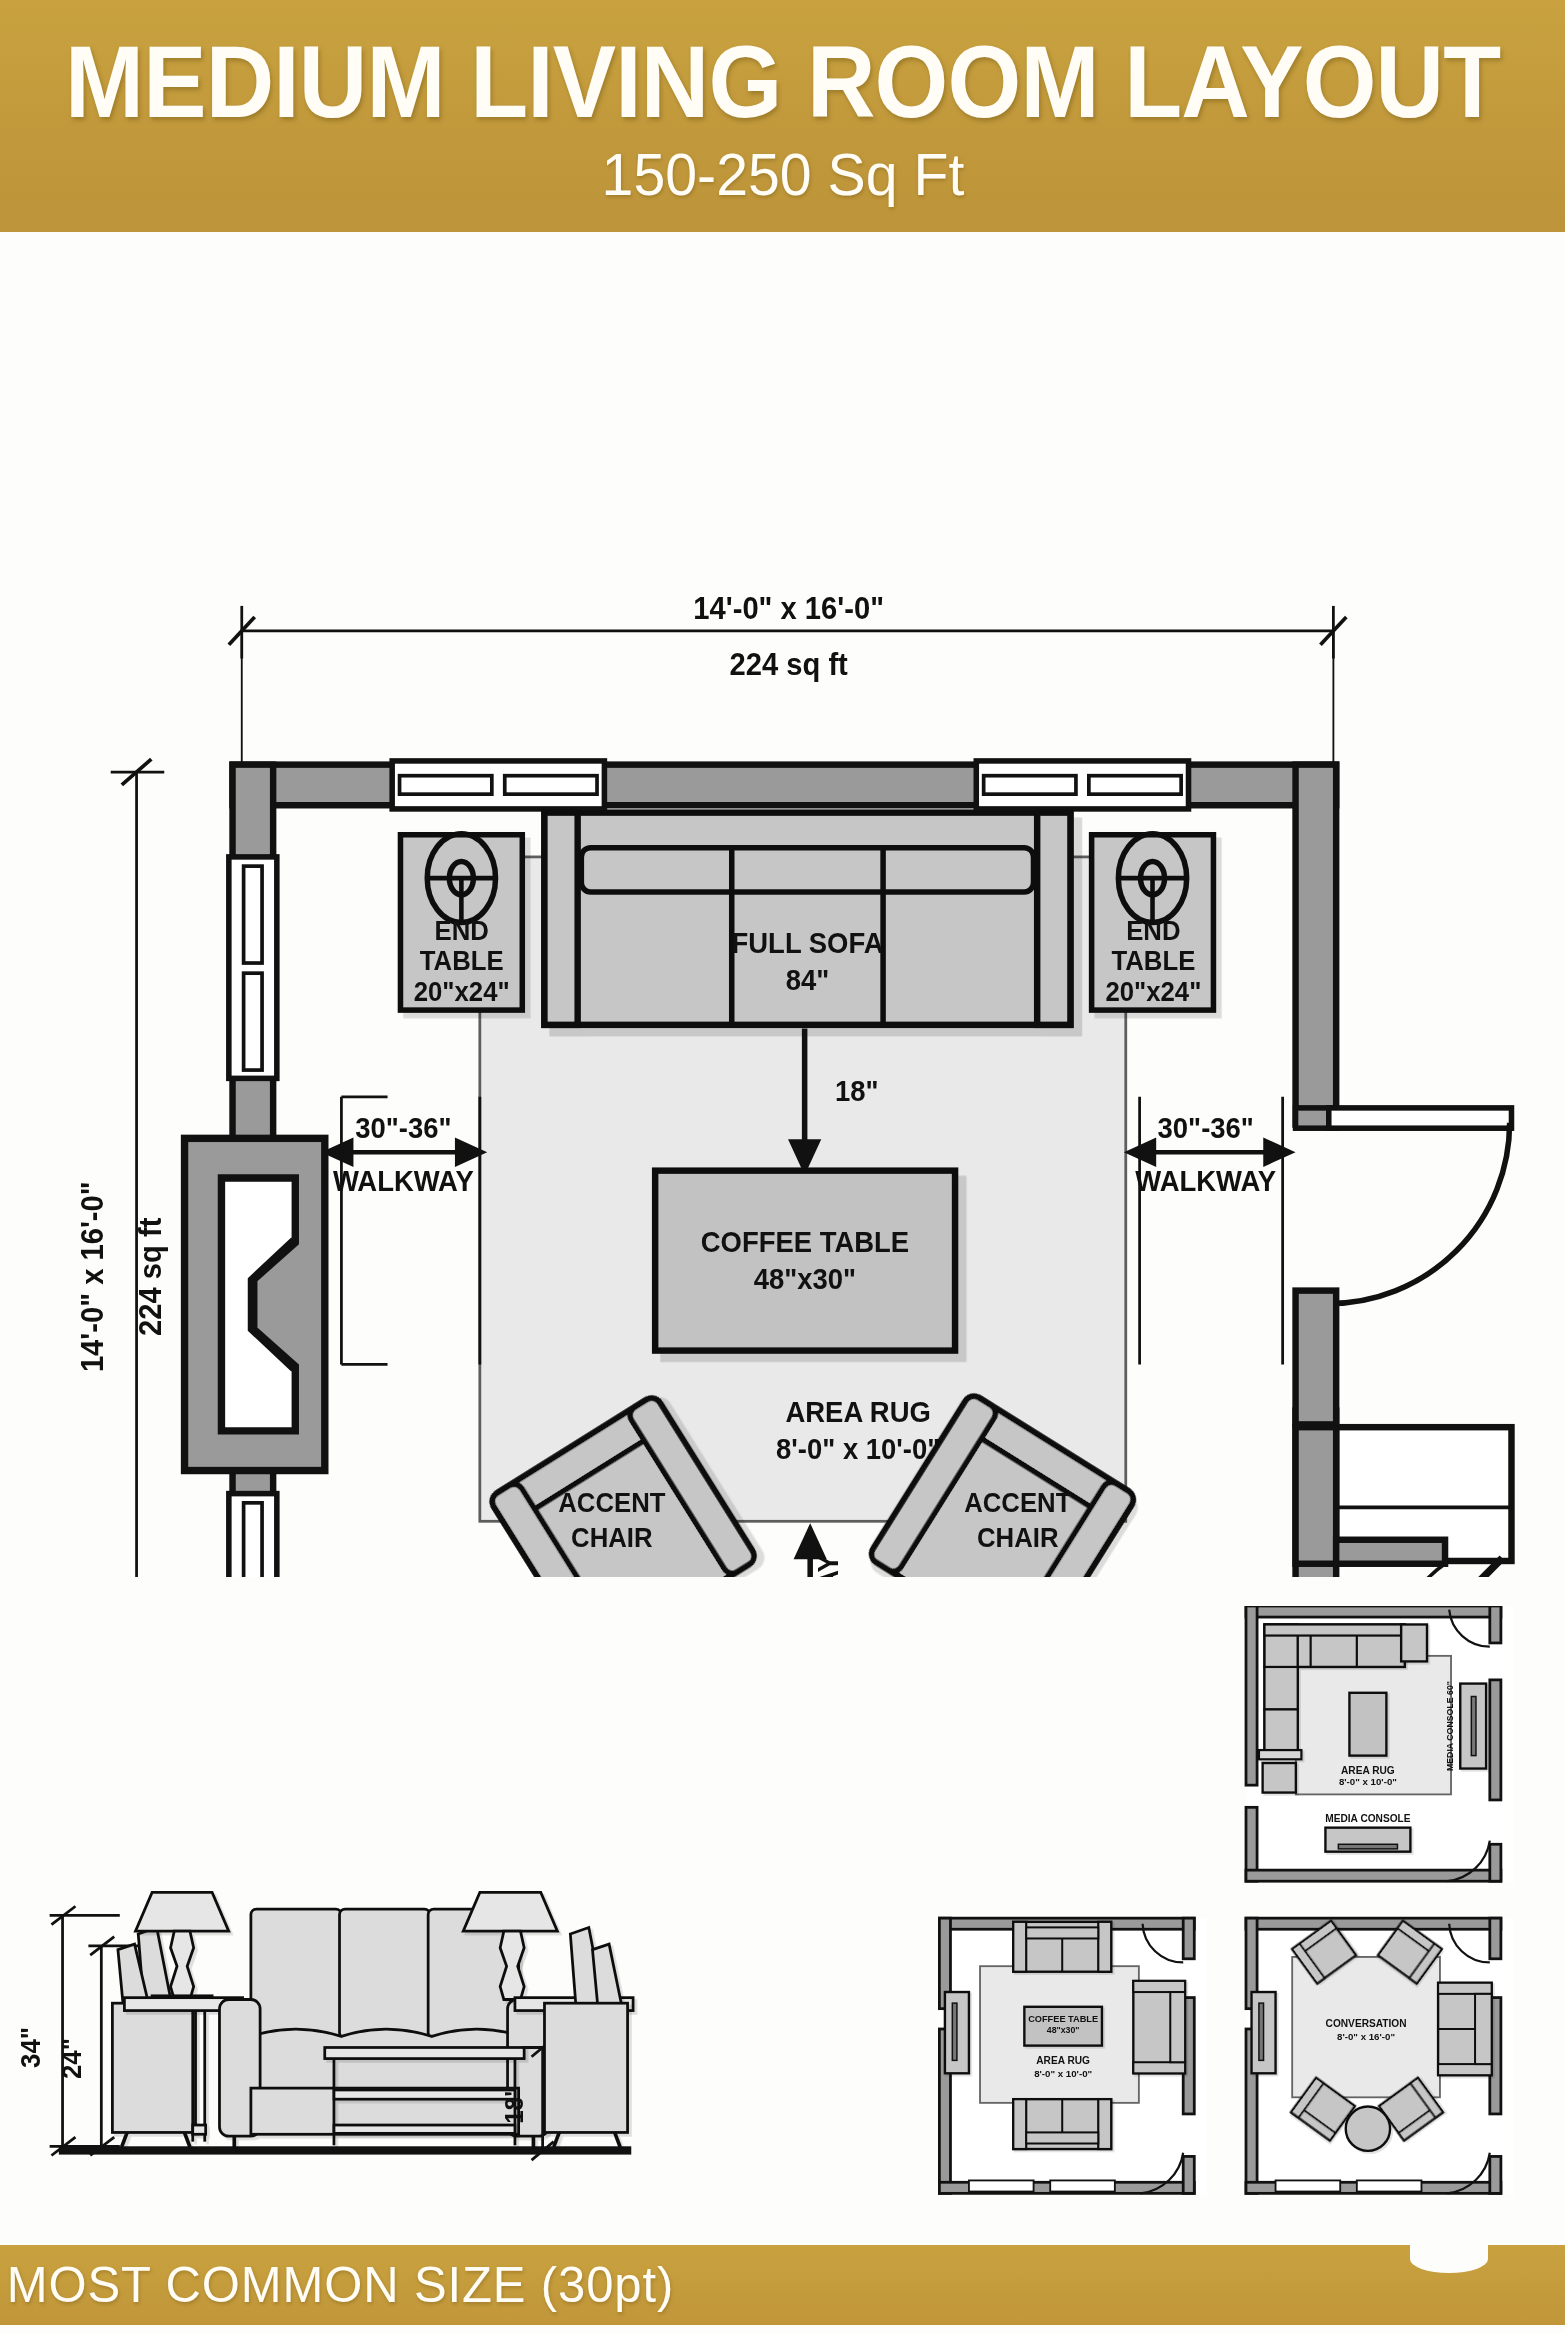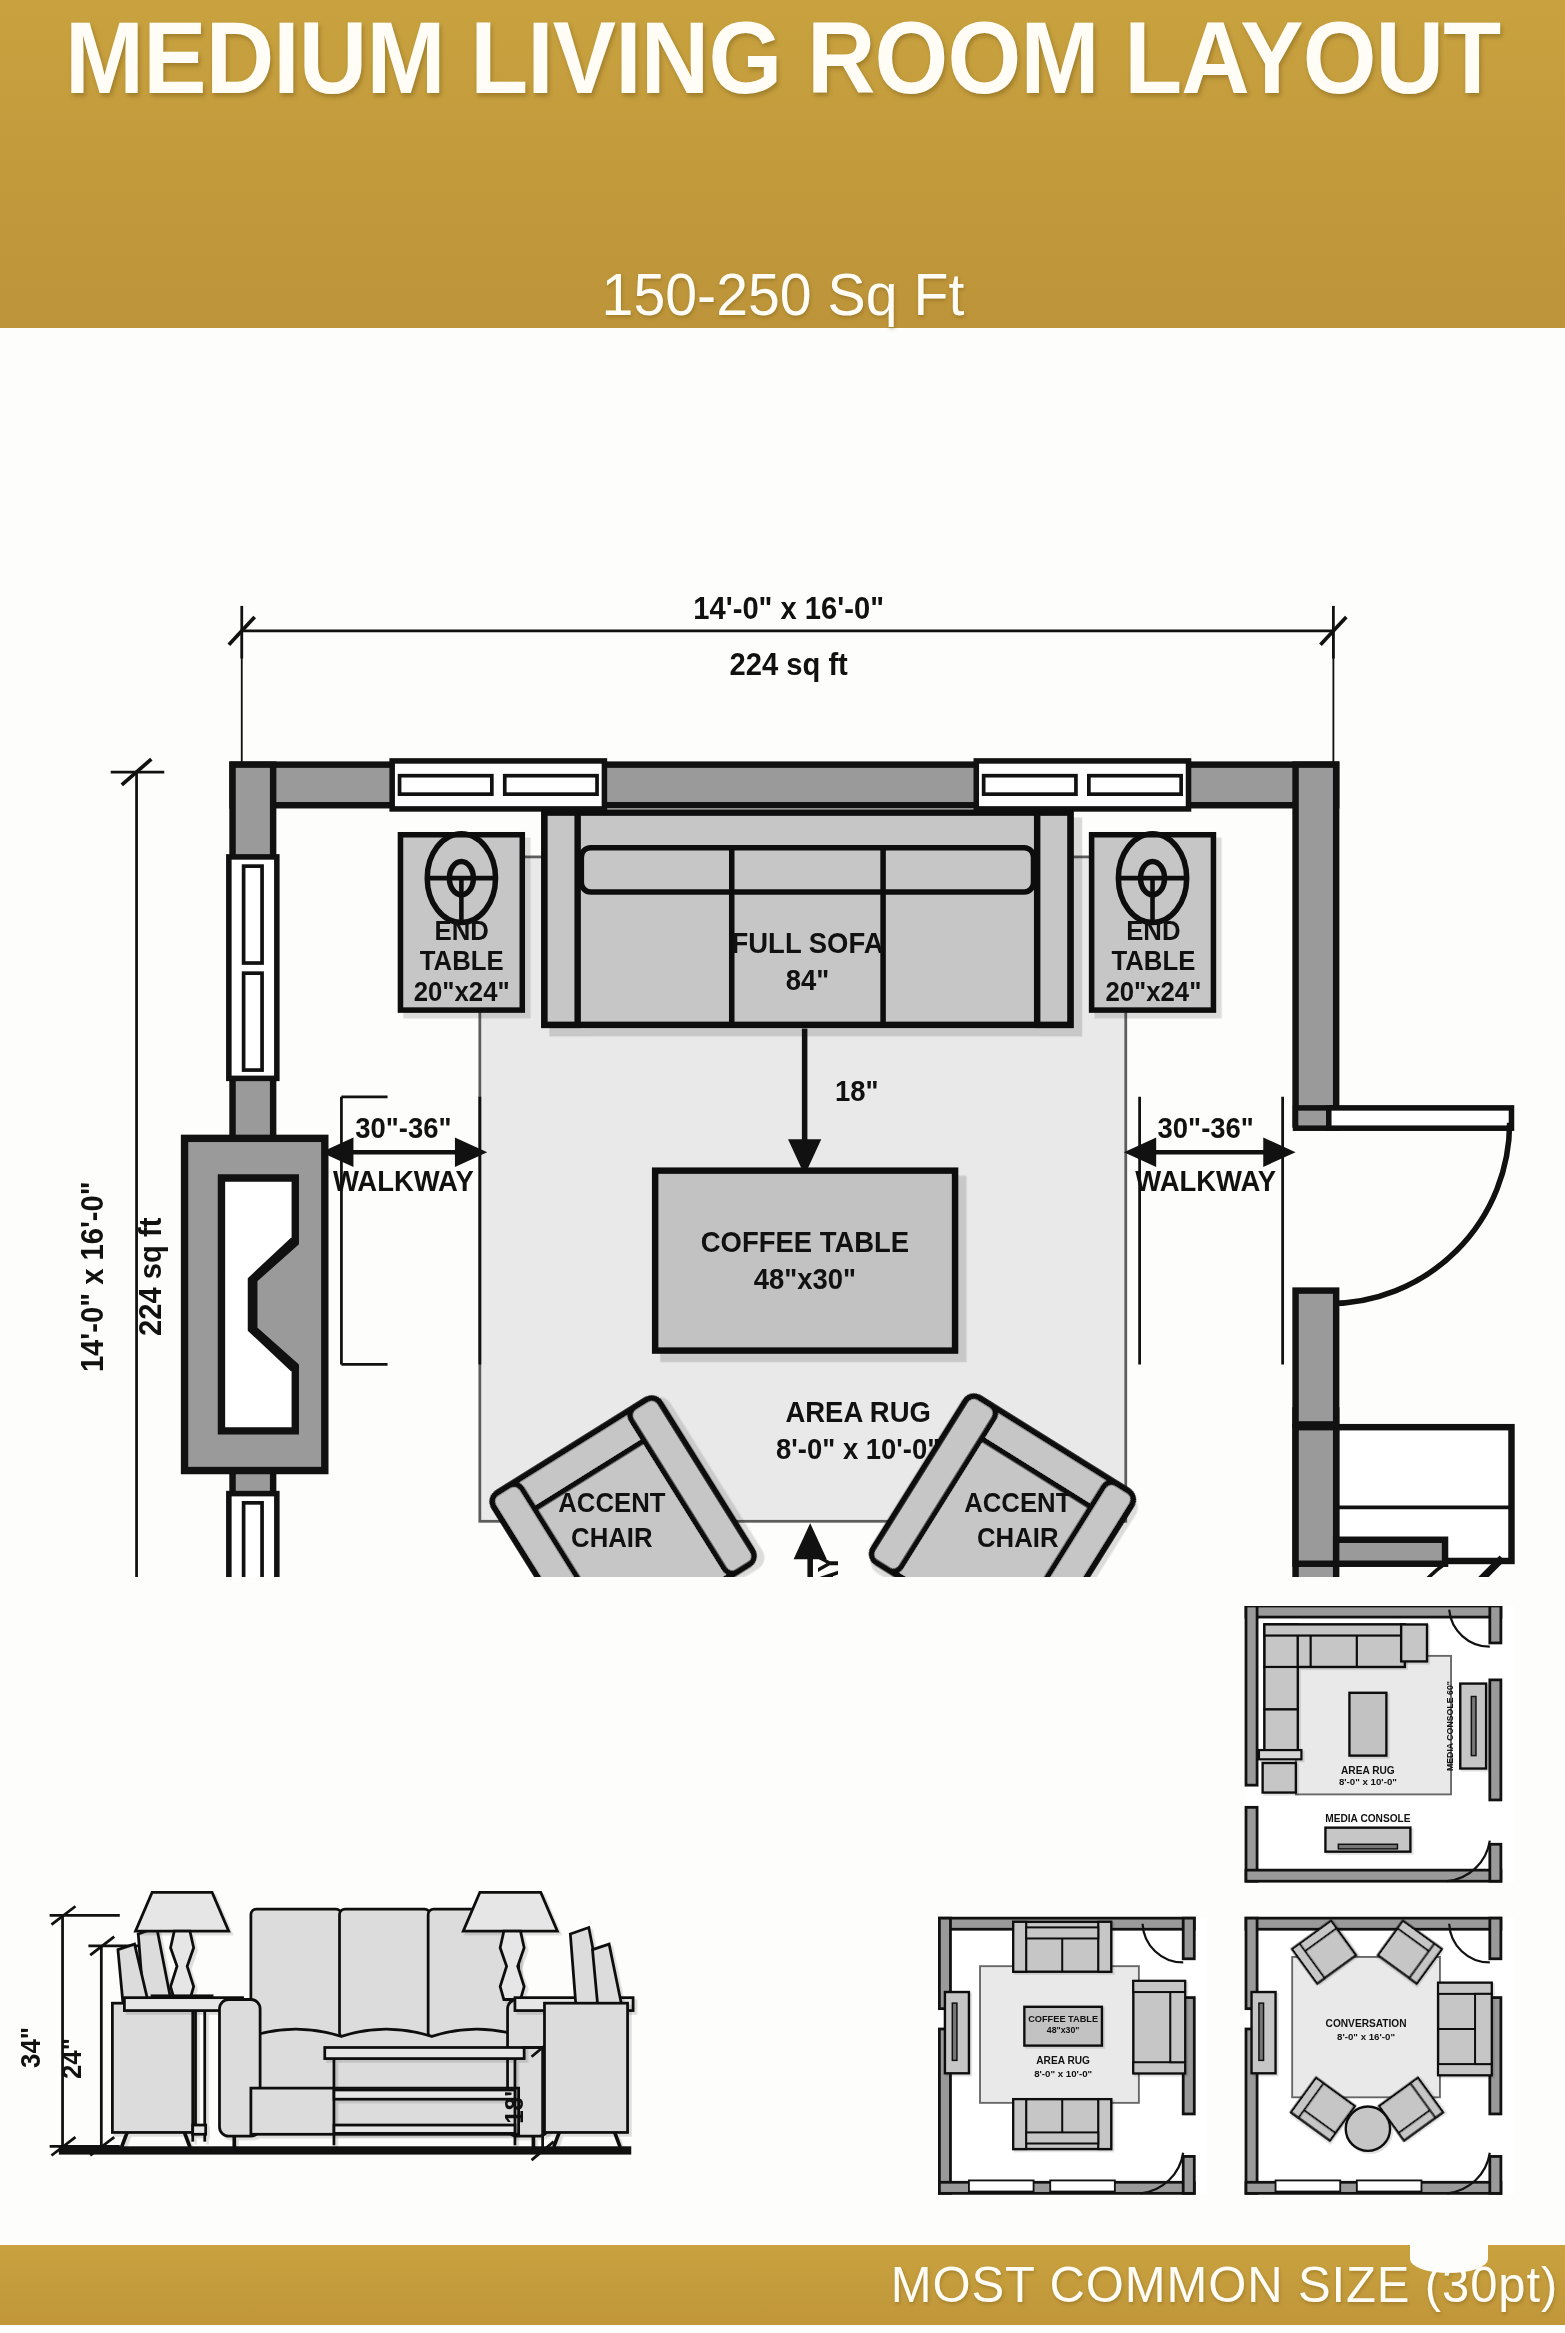--- a/index.html
+++ b/index.html
@@ -7,42 +7,42 @@
     width:1565px;height:2333px;
     background:#fdfdfb;
     font-family:"Liberation Sans", sans-serif;
     overflow:hidden;
     position:relative;
   }
   .page{position:absolute;inset:0;}
 
   
   .header{
-    position:absolute;left:0;top:0;width:1565px;height:328px;
+    position:absolute;left:0;top:0;width:1565px;height:232px;
     background:linear-gradient(180deg,#c9a23f 0%,#c29a3c 50%,#bd9439 100%);
-    display:flex;flex-direction:column;align-items:center;justify-content:space-between;
+    display:flex;flex-direction:column;align-items:center;justify-content:center;
     box-sizing:border-box;padding-top:5.5px;
   }
   .header-title{
     font-size:102px;line-height:1.02;font-weight:bold;color:#fffdf5;
     letter-spacing:-0.9px;transform:scaleX(0.93);
     text-shadow:1.8px 2.8px 4.6px rgba(90,65,10,.35);
     white-space:nowrap;font-stretch:condensed;
   }
   .header-sub{
     font-size:59px;line-height:1.1;color:#fffdf5;font-weight:400;
     margin-top:9.2px;letter-spacing:0px;transform:scaleX(0.97);
     text-shadow:0.9px 1.8px 3.7px rgba(90,65,10,.3);white-space:nowrap;
   }
 
   
   .footer{
     position:absolute;left:0;top:2245px;width:1565px;height:80px;
     background:linear-gradient(180deg,#c9a23f 0%,#c09639 100%);
-    display:flex;align-items:center;justify-content:flex-end;
+    display:flex;align-items:center;justify-content:flex-start;
   }
   .footer-text{
     font-size:50px;color:#fffdf5;font-weight:400;letter-spacing:0.9px;
     text-shadow:0.9px 1.8px 3.7px rgba(90,65,10,.3);transform:scaleX(0.98);
   }
   .footer-notch{
     position:absolute;left:1410px;top:2245px;width:78px;height:28px;
     background:#fdfdfb;border-radius:0 0 50% 50%;
   }
 

